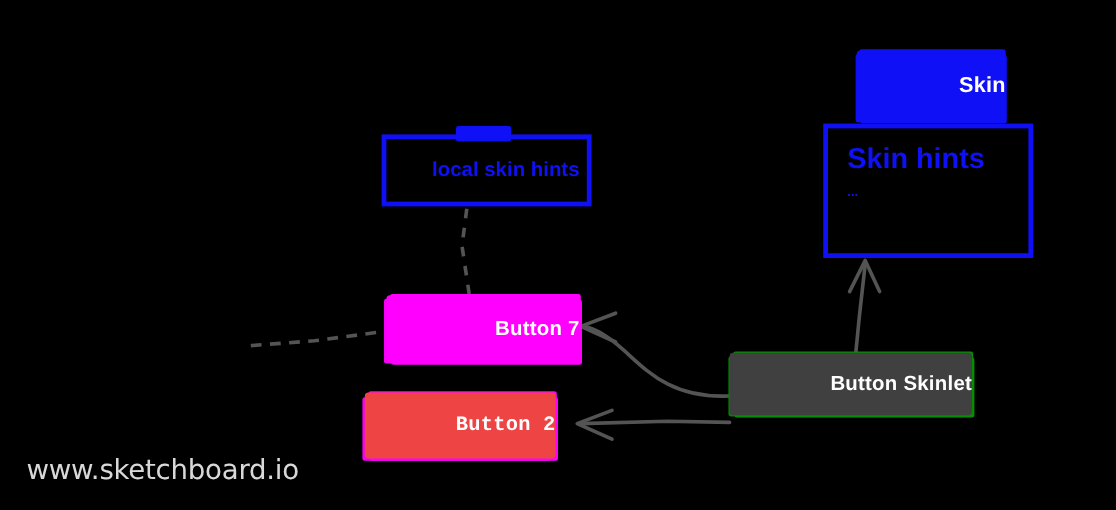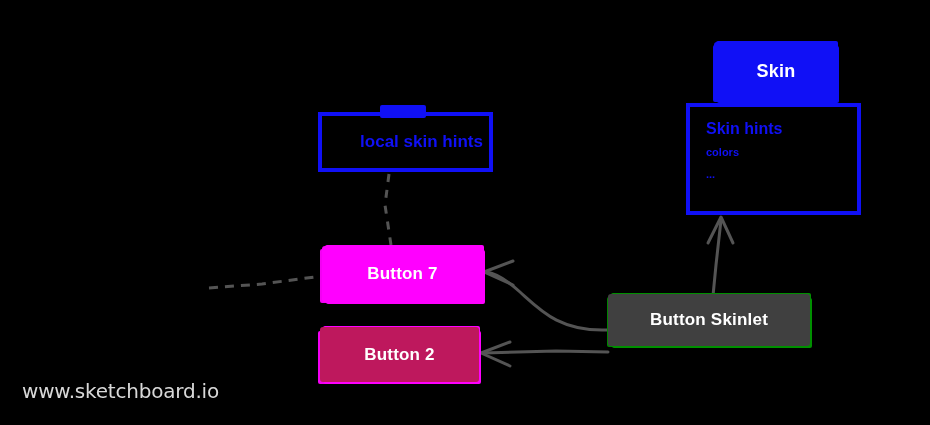--- a/index.html
+++ b/index.html
@@ -21,21 +21,21 @@
     top: 0;
     width: 930px;
     height: 425px;
     pointer-events: none;
   }
   .node {
     position: absolute;
     box-sizing: border-box;
     display: flex;
     align-items: center;
-    justify-content: center;
+    justify-content: flex-end;
     text-align: center;
   }
   
   .filled {
     border-radius: 3px;
   }
   .filled .label {
     color: #ffffff;
     font-weight: bold;
     font-size: 17px;
@@ -62,26 +62,27 @@
   }
   .node-button1 {
     left: 322px;
     top: 246px;
     width: 161px;
     height: 56px;
     background: #ff00ff;
     box-shadow: 3px 3px 0 -1px #ff00ff, -3px 2px 0 -1px #f400f4, 2px -2px 0 -1px #ff00ff;
   }
   .node-button2 {
-    left: 320px;
+    left: 304px;
     top: 327px;
     width: 159px;
     height: 55px;
-    background: #be185d;
+    background: #ef4444;
     box-shadow: 3px 3px 0 -1px #ff00ff, -3px 3px 0 -1px #f400f4, 2px -2px 0 -1px #ff00ff;
+    font-family: Liberation Mono, monospace;
   }
   .node-skinlet {
     left: 608px;
     top: 294px;
     width: 202px;
     height: 52px;
     background: #404040;
     box-shadow: 3px 3px 0 -1px #009000, -2px 2px 0 -1px #008400, 2px -2px 0 -1px #009000;
   }
   
@@ -118,40 +119,40 @@
     top: 103px;
     width: 175px;
     height: 112px;
     display: block;
     padding: 14px 0 0 16px;
     text-align: left;
   }
   .node-skinhints .heading {
     color: #1010f6;
     font-weight: bold;
-    font-size: 16px;
+    font-size: 24px;
     line-height: 1;
     margin-bottom: 10px;
     display: block;
   }
   .node-skinhints .attr {
     color: #1010f6;
     font-weight: bold;
     font-size: 11px;
     line-height: 1;
     margin-bottom: 11px;
     display: block;
   }
   
   .watermark {
     position: absolute;
     left: 22px;
     top: 379px;
     color: #d8d8d8;
-    font-size: 20px;
+    font-size: 23px;
     font-family: "DejaVu Sans", sans-serif;
     letter-spacing: -0.2px;
     white-space: nowrap;
   }
 </style>
 </head>
 <body>
 
 <div id="canvas">
 
@@ -170,21 +171,20 @@
     <path d="M 712 306 L 716 265 L 721 220" fill="none" stroke="#545454" stroke-width="3" stroke-linecap="round"></path>
     <path d="M 708 243 L 721 217 L 733 243" fill="none" stroke="#545454" stroke-width="3" stroke-linecap="round" stroke-linejoin="round"></path>
   </svg>
 
   <div class="node filled node-skin">
     <span class="label">Skin</span>
   </div>
 
   <div class="node outlined node-skinhints">
     <span class="heading">Skin hints</span>
-    <span class="attr">colors</span>
     <span class="attr">...</span>
   </div>
 
   <div class="localhints-tab"></div>
   <div class="node outlined node-localhints">
     <span class="label">local skin hints</span>
   </div>
 
 
   <div class="node filled node-button1">

